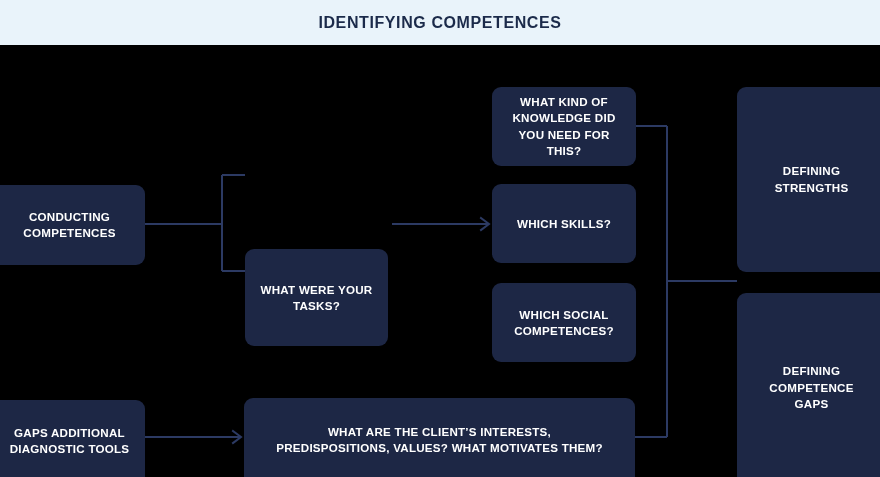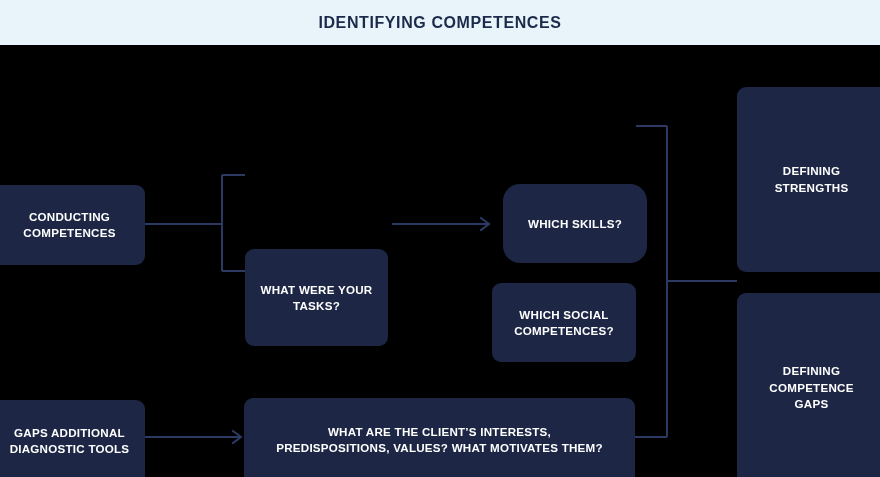--- a/index.html
+++ b/index.html
@@ -97,21 +97,21 @@
   .clip-bottom {
     border-bottom-left-radius: 0;
     border-bottom-right-radius: 0;
   }
 
   
   #node-conducting-interviews { left: -6px;  top: 140px; width: 151px; height: 80px; }
   #node-what-have-you-done    { left: 245px; top: 89px;  width: 143px; height: 79px; }
   #node-what-were-your-tasks  { left: 245px; top: 204px; width: 143px; height: 97px; }
   #node-knowledge             { left: 492px; top: 42px;  width: 144px; height: 79px; }
-  #node-which-skills          { left: 503px; top: 139px; width: 144px; height: 79px; border-radius: 17px; }
+  #node-which-skills          { left: 492px; top: 139px; width: 144px; height: 79px; }
   #node-social-competences    { left: 492px; top: 238px; width: 144px; height: 79px; }
   #node-defining-strengths    { left: 737px; top: 42px;  width: 149px; height: 185px; }
   #node-competence-gaps       { left: 737px; top: 248px; width: 149px; height: 190px; }
   #node-diagnostic-tools      { left: -6px;  top: 355px; width: 151px; height: 82px; }
   #node-client-interests      { left: 244px; top: 353px; width: 391px; height: 84px; }
 
   #node-knowledge .node-label,
   #node-defining-strengths .node-label,
   #node-competence-gaps .node-label { line-height: 1.42; }
 </style>
@@ -164,20 +164,26 @@
     <div class="node" id="node-what-were-your-tasks">
       <span class="node-label">WHAT WERE YOUR
 TASKS?</span>
     </div>
 
     <div class="node clip-bottom" id="node-client-interests">
       <span class="node-label">WHAT ARE THE CLIENT’S INTERESTS,
 PREDISPOSITIONS, VALUES? WHAT MOTIVATES THEM?</span>
     </div>
 
+    <div class="node" id="node-knowledge">
+      <span class="node-label">WHAT KIND OF
+KNOWLEDGE DID
+YOU NEED FOR
+THIS?</span>
+    </div>
 
     <div class="node" id="node-which-skills">
       <span class="node-label">WHICH SKILLS?</span>
     </div>
 
     <div class="node" id="node-social-competences">
       <span class="node-label">WHICH SOCIAL
 COMPETENCES?</span>
     </div>
 

